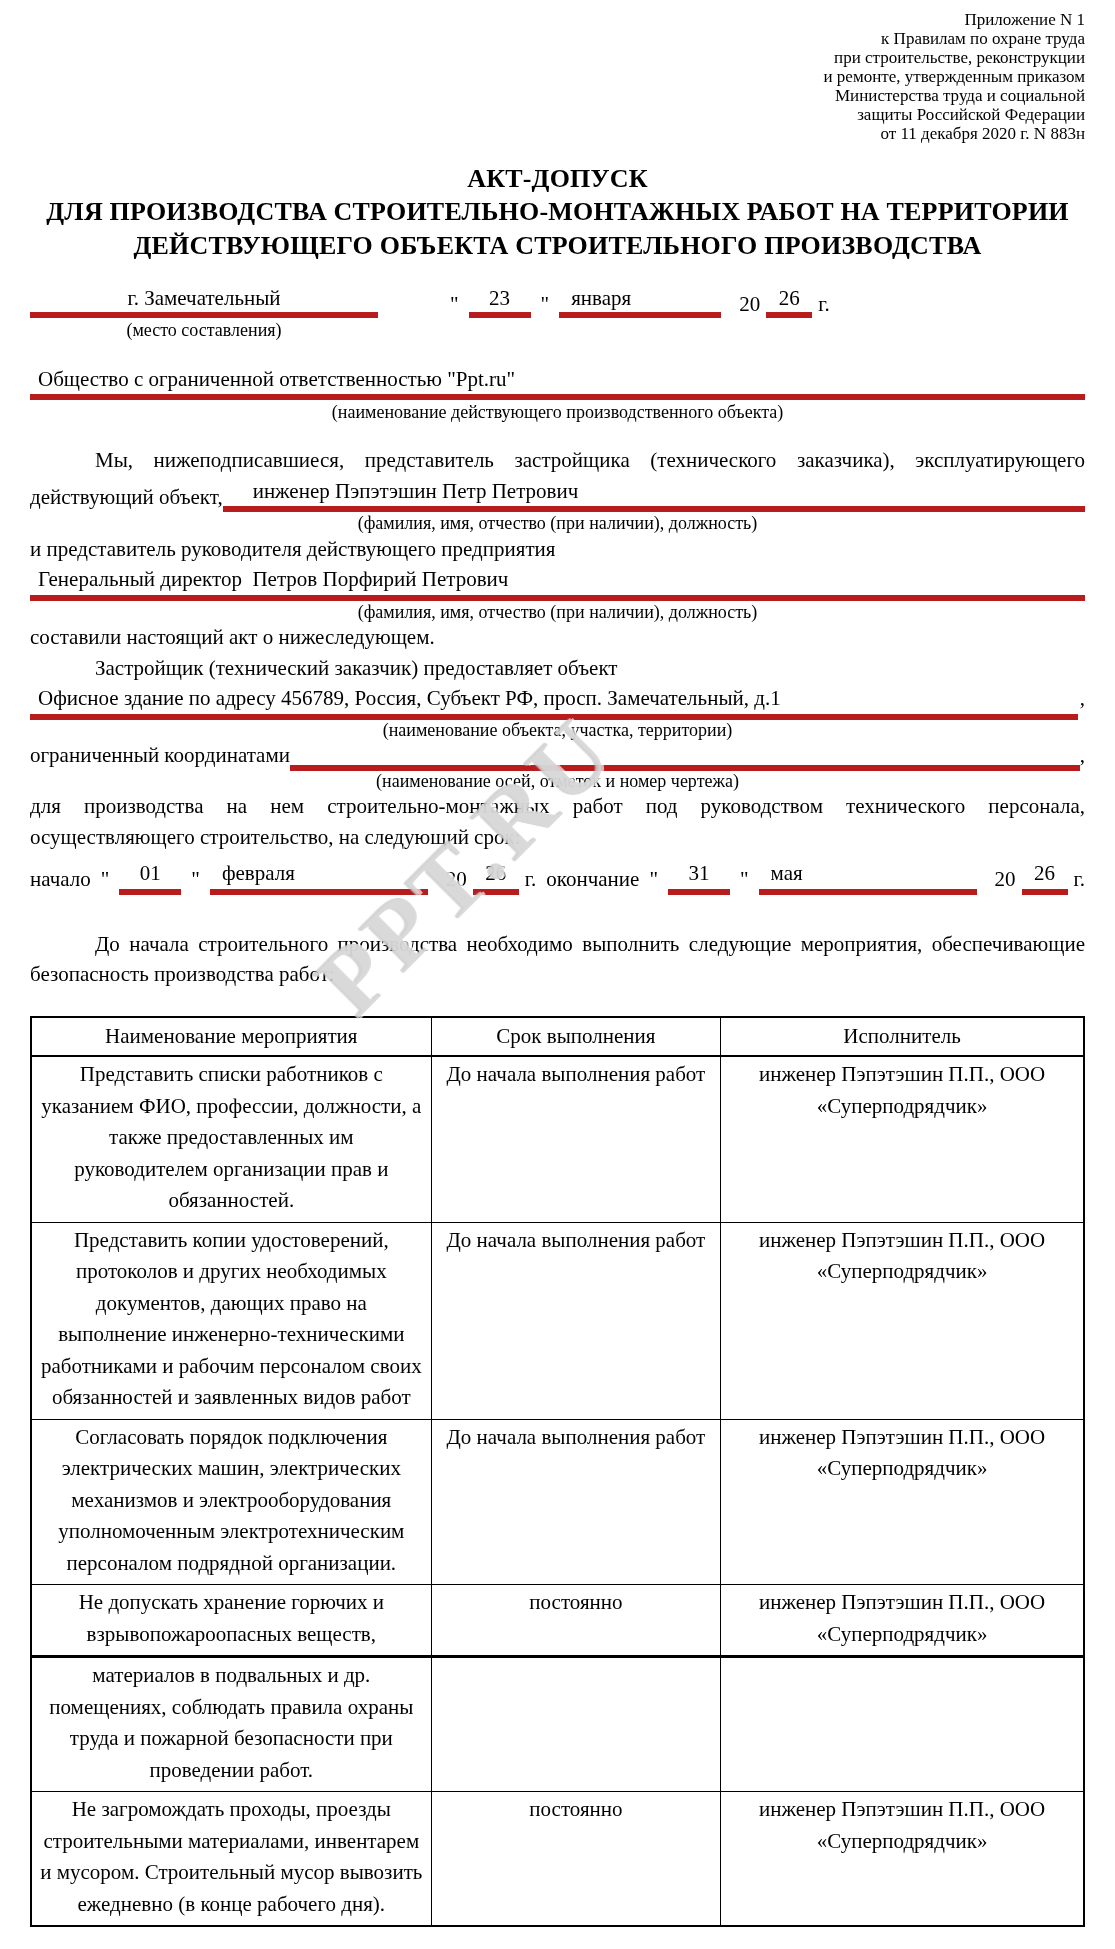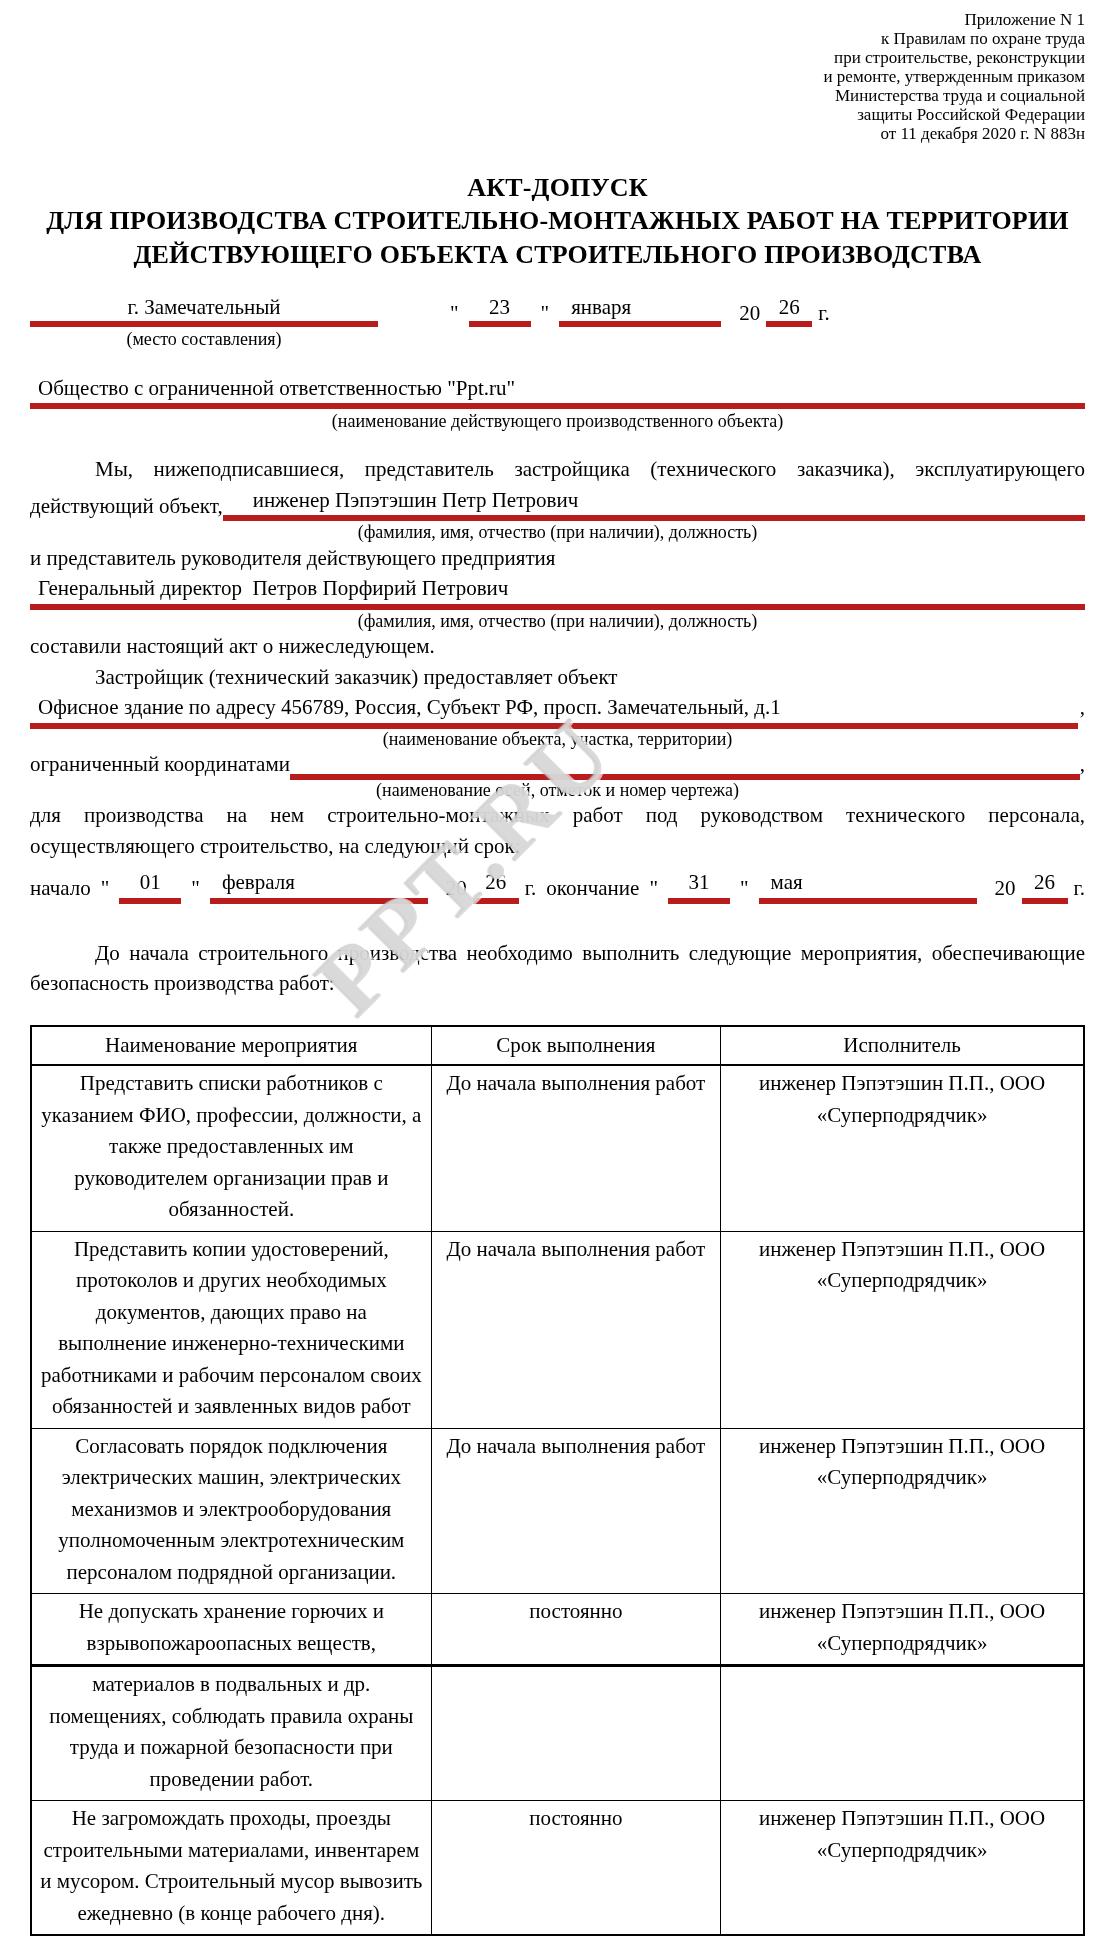--- a/index.html
+++ b/index.html
@@ -3,21 +3,21 @@
 <meta charset="utf-8">
 <style>
   html,body { margin:0; padding:0; background:#ffffff; }
   body { width:1115px; font-family:"Liberation Serif","DejaVu Serif",serif; color:#000; }
   .page { position:relative; width:1115px; min-height:1949px; box-sizing:border-box;
           padding:10px 30px 30px 30px; overflow:hidden; }
 
   .hdr { text-align:right; font-size:17px; line-height:1.12; }
 
   .title { text-align:center; font-weight:bold; font-size:26px; line-height:1.28;
-           margin-top:28px; letter-spacing:0.2px; }
+           margin-top:19px; letter-spacing:0.2px; }
 
   .body-text { font-size:21px; line-height:1.45; }
   .cap { font-size:18px; line-height:1.15; }
   .fld { border-bottom:6px solid #b91c1c; }
   .center { text-align:center; }
   .just { text-align:justify; }
   .ind { text-indent:65px; }
   .prewrap { white-space:pre-wrap; }
 
   

